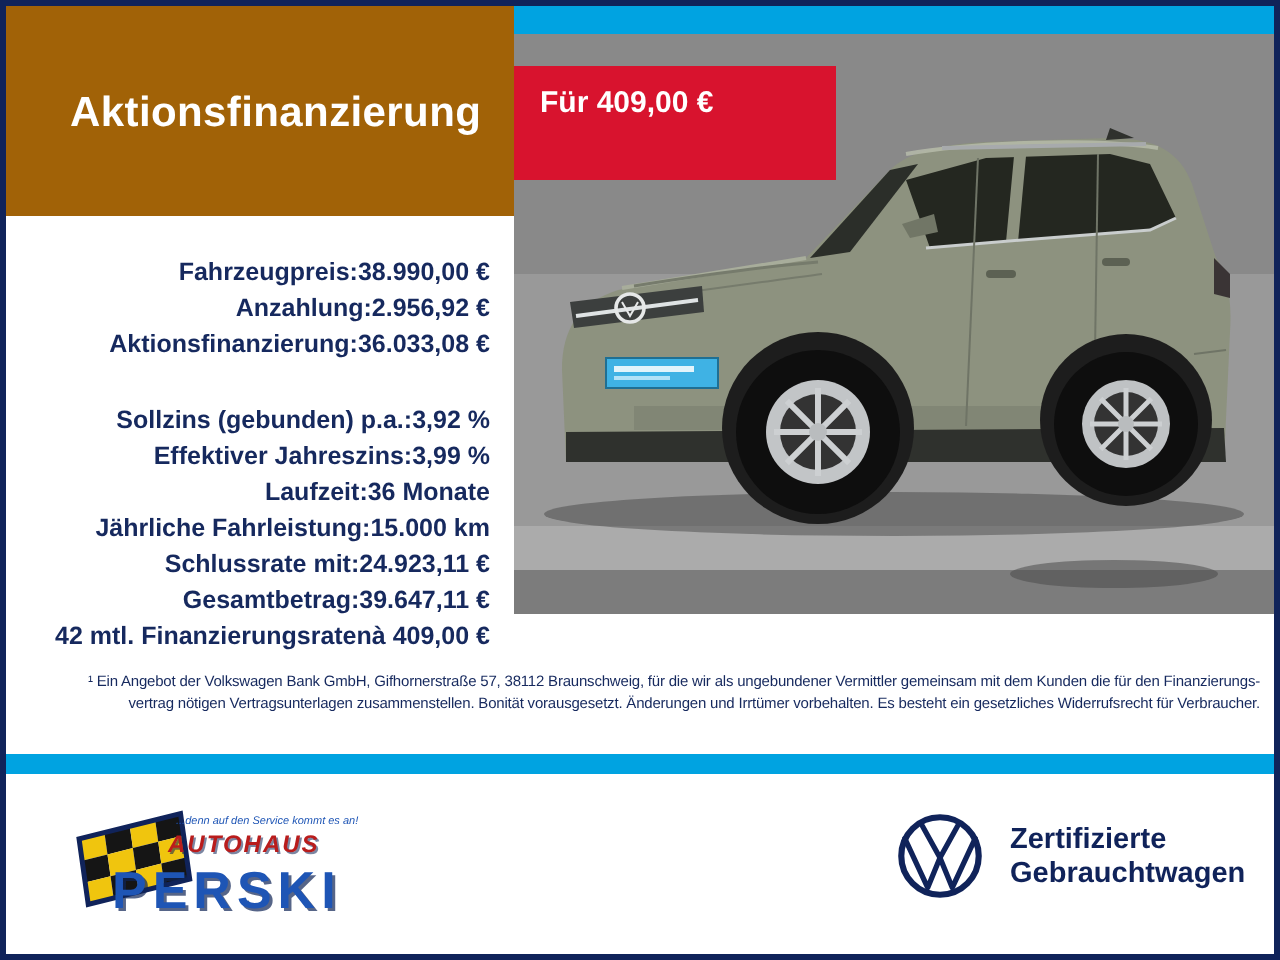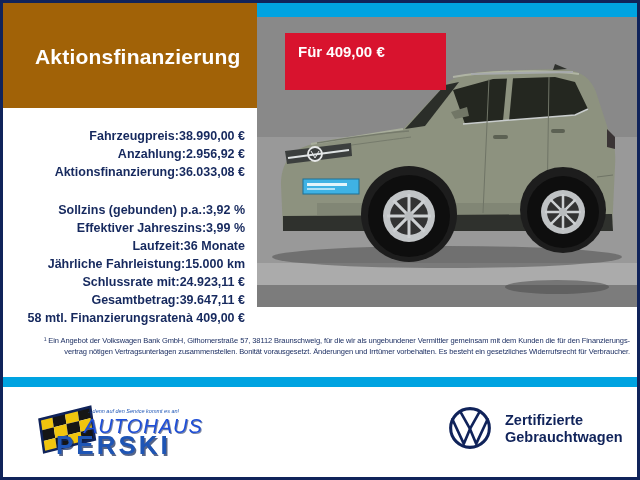--- a/index.html
+++ b/index.html
@@ -21,21 +21,21 @@
     color:#ffffff;font-size:21px;font-weight:bold;letter-spacing:.2px;white-space:nowrap;
   }
   
   .photo{position:absolute;left:257px;top:17px;width:380px;height:290px;overflow:hidden;}
   .photo svg{display:block;}
   
   .badge{
     position:absolute;left:257px;top:33px;width:161px;height:57px;
     background:#d8132e;color:#ffffff;
     font-size:15px;font-weight:bold;line-height:21px;
-    padding:8px 0 0 13px;box-sizing:border-box;white-space:nowrap;margin-left:28px;
+    padding:8px 0 0 13px;box-sizing:border-box;white-space:nowrap;
   }
   
   .fin-block{position:absolute;left:18px;width:227px;color:#16295e;font-size:12.5px;font-weight:bold;}
   .fin-block.b1{top:127px;}
   .fin-block.b2{top:201px;}
   .fin-row{display:flex;justify-content:flex-end;height:18px;line-height:18px;white-space:nowrap;}
   .fin-row .val{text-align:right;}
   
   .footnote{
     position:absolute;left:14px;top:335px;width:616px;
@@ -46,21 +46,21 @@
   .divider{position:absolute;left:3px;top:377px;width:634px;height:10px;background:#00a3e1;}
   
   .dealer{position:absolute;left:36px;top:396px;width:190px;height:72px;}
   .dealer .flag{position:absolute;left:0px;top:6px;}
   .dealer .tagline{
     position:absolute;left:52px;top:12px;
     color:#1e55b5;font-size:5.5px;font-style:italic;white-space:nowrap;
   }
   .dealer .name1{
     position:absolute;left:48px;top:19px;
-    color:#1d4ed8;font-size:20px;font-weight:normal;font-style:italic;
+    color:#b91c1c;font-size:12px;font-weight:bold;font-style:italic;
     letter-spacing:1px;white-space:nowrap;
     text-shadow:1px 1px 0 rgba(14,35,86,.55);
   }
   .dealer .name2{
     position:absolute;left:20px;top:34px;
     color:#1e55b5;font-size:26px;font-weight:bold;
     letter-spacing:3px;white-space:nowrap;
     text-shadow:1.5px 1.5px 0 rgba(14,35,86,.7);
   }
   
@@ -177,21 +177,21 @@
   </div>
   <div class="fin-row">
     <span>Schlussrate mit:</span>
     <span class="val">24.923,11 €</span>
   </div>
   <div class="fin-row">
     <span>Gesamtbetrag:</span>
     <span class="val">39.647,11 €</span>
   </div>
   <div class="fin-row">
-    <span>58 mtl. Finanzierungsraten</span>
+    <span>42 mtl. Finanzierungsraten</span>
     <span class="val">à 409,00 €</span>
   </div>
 </div>
 
 <div class="footnote">
   <span>¹ Ein Angebot der Volkswagen Bank GmbH, Gifhornerstraße 57, 38112 Braunschweig, für die wir als ungebundener Vermittler gemeinsam mit dem Kunden die für den Finanzierungs-</span>
   <span>vertrag nötigen Vertragsunterlagen zusammenstellen. Bonität vorausgesetzt. Änderungen und Irrtümer vorbehalten. Es besteht ein gesetzliches Widerrufsrecht für Verbraucher.</span>
 </div>
 
 <div class="divider"></div>

